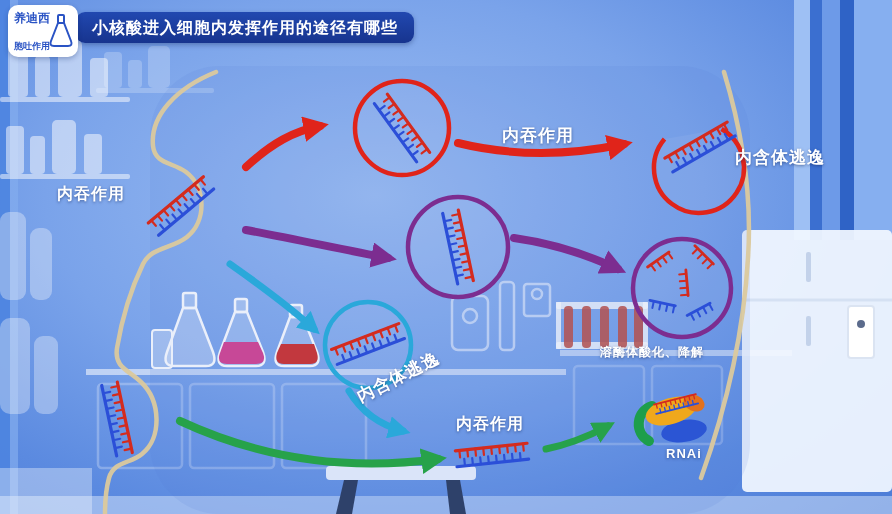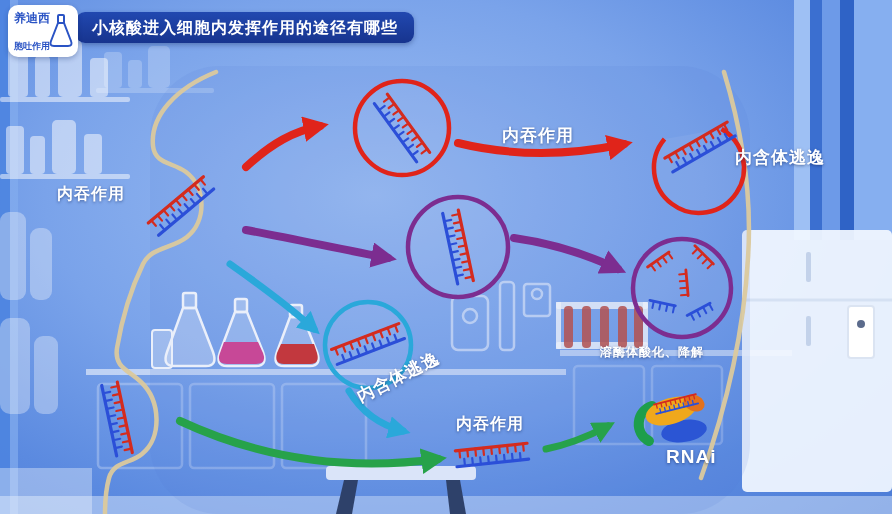--- a/index.html
+++ b/index.html
@@ -233,15 +233,15 @@
     <div class="logo-l2">胞吐作用</div>
   </div>
   <div class="title-bar">小核酸进入细胞内发挥作用的途径有哪些</div>
 
   <div class="label" style="left:57px;top:184px;font-size:16px">内吞作用</div>
   <div class="label" style="left:502px;top:124px;font-size:17px">内吞作用</div>
   <div class="label" style="left:735px;top:146px;font-size:17px">内含体逃逸</div>
   <div class="label" style="left:600px;top:344px;font-size:12px">溶酶体酸化、降解</div>
   <div class="label rotated" style="left:358px;top:386px;font-size:17px">内含体逃逸</div>
   <div class="label" style="left:456px;top:414px;font-size:16px">内吞作用</div>
-  <div class="label" style="left:666px;top:446px;font-size:19px">RNAi</div>
+  <div class="label" style="left:666px;top:446px;font-size:13px">RNAi</div>
 
 </div>
 
 </body></html>

